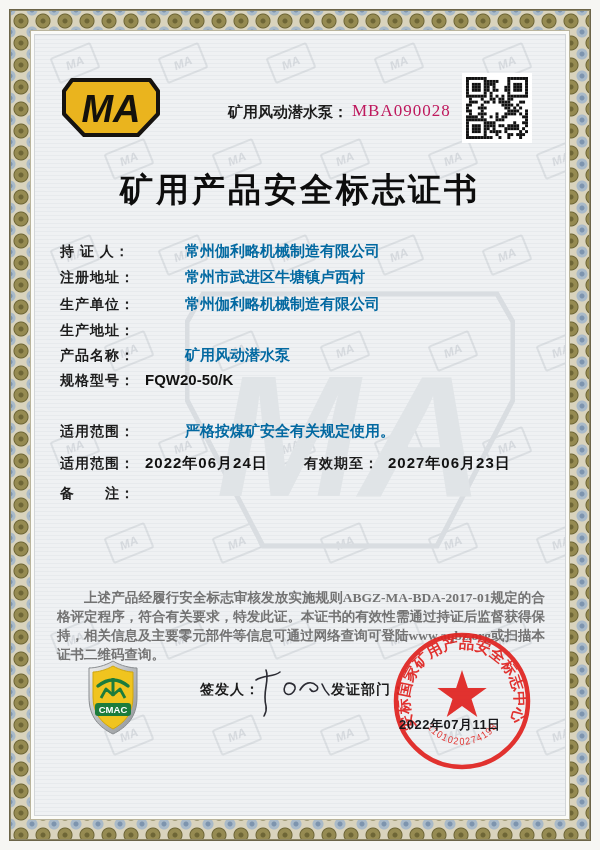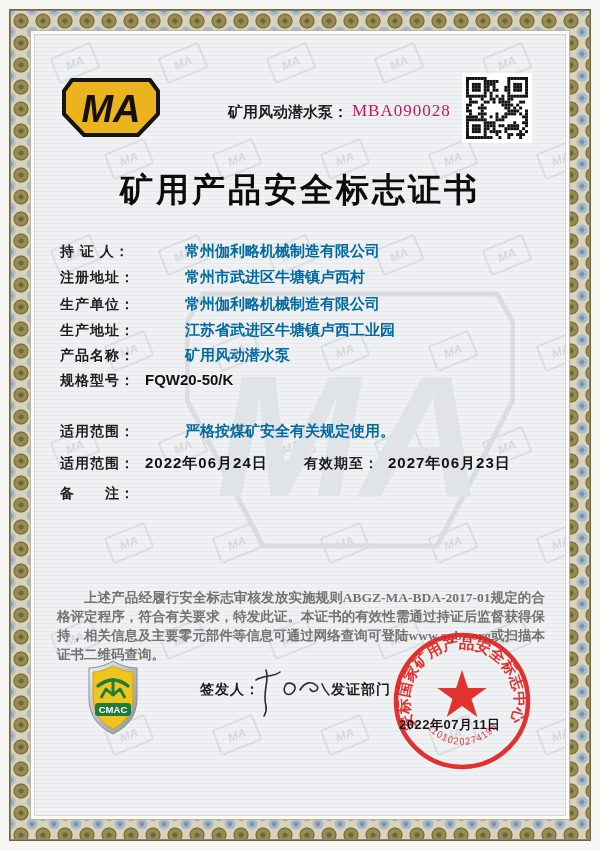--- a/index.html
+++ b/index.html
@@ -341,21 +341,20 @@
   <div class="abs z5 lab" style="left:60px;top:243px">持 证 人：</div>
   <div class="abs z5 val" style="left:145px;top:242px">常州伽利略机械制造有限公司</div>
 
   <div class="abs z5 lab" style="left:60px;top:269px">注册地址：</div>
   <div class="abs z5 val" style="left:145px;top:268px">常州市武进区牛塘镇卢西村</div>
 
   <div class="abs z5 lab" style="left:60px;top:296px">生产单位：</div>
   <div class="abs z5 val" style="left:145px;top:295px">常州伽利略机械制造有限公司</div>
 
   <div class="abs z5 lab" style="left:60px;top:322px">生产地址：</div>
-  <div class="abs z5 val" style="left:145px;top:321px">江苏省武进区牛塘镇卢西工业园</div>
 
   <div class="abs z5 lab" style="left:60px;top:347px">产品名称：</div>
   <div class="abs z5 val" style="left:145px;top:346px">矿用风动潜水泵</div>
 
   <div class="abs z5 lab" style="left:60px;top:372px">规格型号：</div>
   <div class="abs z5 val-sans" style="left:145px;top:371px">FQW20-50/K</div>
 
 
   <div class="abs z5 lab" style="left:60px;top:423px">适用范围：</div>
   <div class="abs z5 val" style="left:145px;top:422px">严格按煤矿安全有关规定使用。</div>

